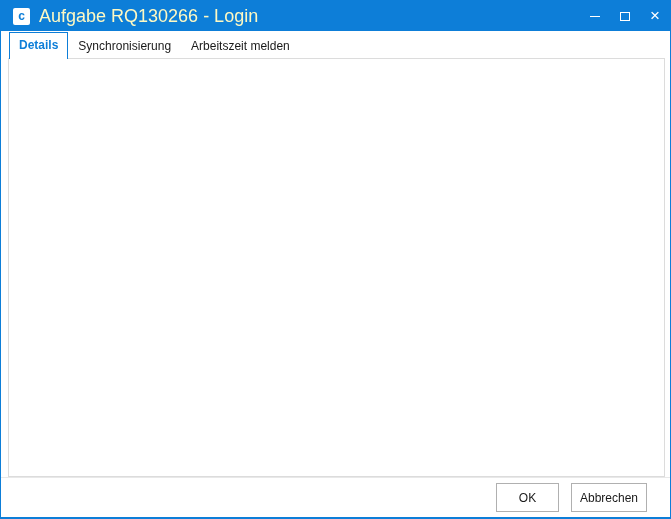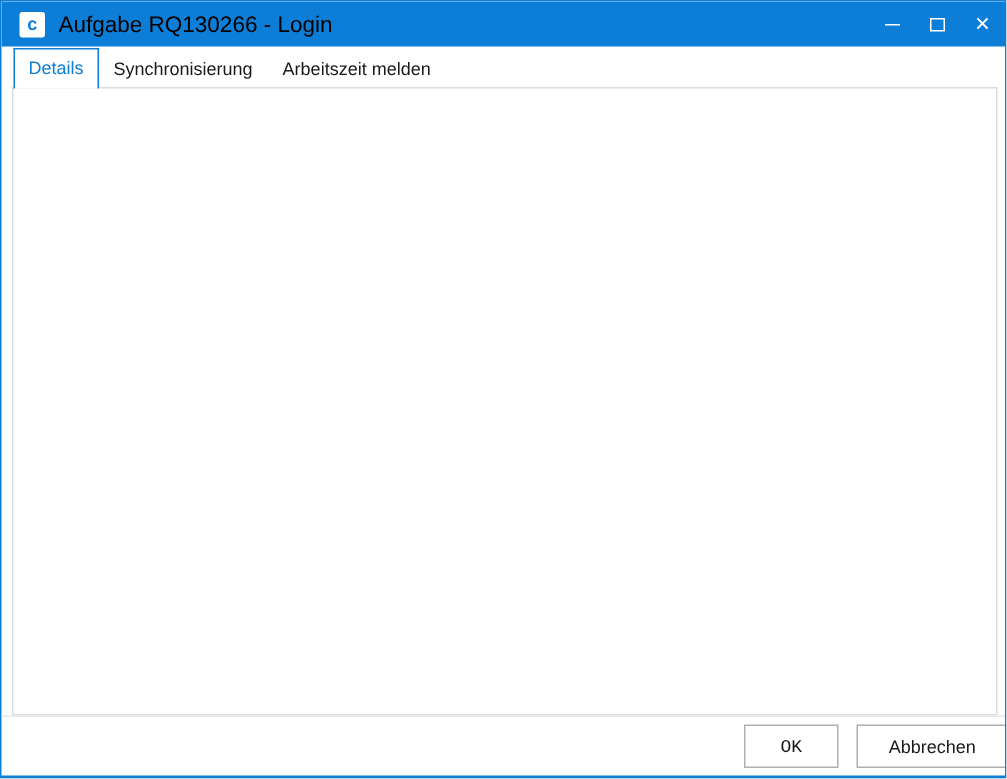--- a/index.html
+++ b/index.html
@@ -4,30 +4,30 @@
 <style>
   html,body{margin:0;padding:0;background:#f5f5f5;}
   *{box-sizing:border-box;font-family:"Liberation Sans",sans-serif;}
   .dialog{position:relative;width:671px;height:519px;background:#fff;
     border:1px solid var(--accent);border-bottom-width:2px;overflow:hidden;}
   
   .titlebar{position:absolute;left:0;top:0;right:0;height:30px;background:var(--accent);display:flex;align-items:center;}
   .appicon{width:17px;height:17px;margin-left:12px;background:#fff;border-radius:2px;
     display:flex;align-items:center;justify-content:center;color:var(--accent);
     font-size:12px;font-weight:bold;line-height:1;}
-  .title{color:#000000;font-size:15px;margin-left:9px;white-space:nowrap;}
+  .title{color:#fef9c3;font-size:18px;margin-left:9px;white-space:nowrap;}
   .wincontrols{margin-left:auto;display:flex;height:30px;}
   .winbtn{width:30px;height:30px;display:flex;align-items:center;justify-content:center;color:#fff;}
   .min-glyph{display:block;width:10px;height:1px;background:#fff;}
   .max-glyph{display:block;width:10px;height:9px;border:1px solid #fff;}
   .close-glyph{font-size:17px;line-height:1;margin-top:-2px;}
   
   .tabstrip{position:absolute;left:8px;top:31px;height:26px;display:flex;align-items:flex-end;z-index:3;}
   .tab{font-size:12px;padding:5px 10px 5px 10px;color:#1a1a1a;background:#fff;white-space:nowrap;}
-  .tab.active{color:var(--accent);font-weight:normal;border:1px solid var(--accent);border-bottom:none;
+  .tab.active{color:var(--accent);font-weight:bold;border:1px solid var(--accent);border-bottom:none;
     padding:5px 9px 7px 9px;margin-bottom:-1px;}
   
   .page{position:absolute;left:7px;top:57px;width:657px;height:419px;border:1px solid #dcdcdc;background:#fff;z-index:1;}
   .lbl{position:absolute;font-size:12px;color:#1a1a1a;line-height:20px;white-space:nowrap;}
   .dfield{position:absolute;height:20px;background:#e9e9e9;border:1px solid #bfbfbf;
     font-size:12px;line-height:18px;padding:0 4px;color:#1a1a1a;white-space:nowrap;overflow:hidden;}
   .pctbox{position:absolute;height:20px;background:#fff;border:1px solid #ababab;
     font-size:12px;line-height:18px;text-align:center;color:#1a1a1a;}
   .combo{position:absolute;height:20px;border:1px solid #ababab;background:#fff;display:flex;}
   .combo .val{flex:1;font-size:12px;line-height:18px;padding:0 4px;white-space:nowrap;overflow:hidden;}
@@ -155,16 +155,16 @@
     <div class="lbl" style="left:20px;top:89px;">Status</div>
     <div class="dfield" style="left:140px;top:88px;width:175px;height:22px;line-height:20px;">Draft</div>
 
     <div class="lbl" style="left:322px;top:89px;">Zugewiesen an</div>
     <div class="dfield" style="left:435px;top:88px;width:198px;height:22px;line-height:20px;"></div>
 
     <div class="btn" style="left:520px;top:110px;width:113px;height:25px;">Element öffnen</div>
   </div>
 
   <div class="footer-sep"></div>
-  <div class="btn" style="left:495px;top:482px;width:63px;height:29px;font-family:Liberation Mono, monospace;">OK</div>
-  <div class="btn" style="left:570px;top:482px;width:101px;height:29px;">Abbrechen</div>
+  <div class="btn" style="left:495px;top:482px;width:63px;height:29px;">OK</div>
+  <div class="btn" style="left:570px;top:482px;width:76px;height:29px;">Abbrechen</div>
 
 </div>
 
 </body></html>

